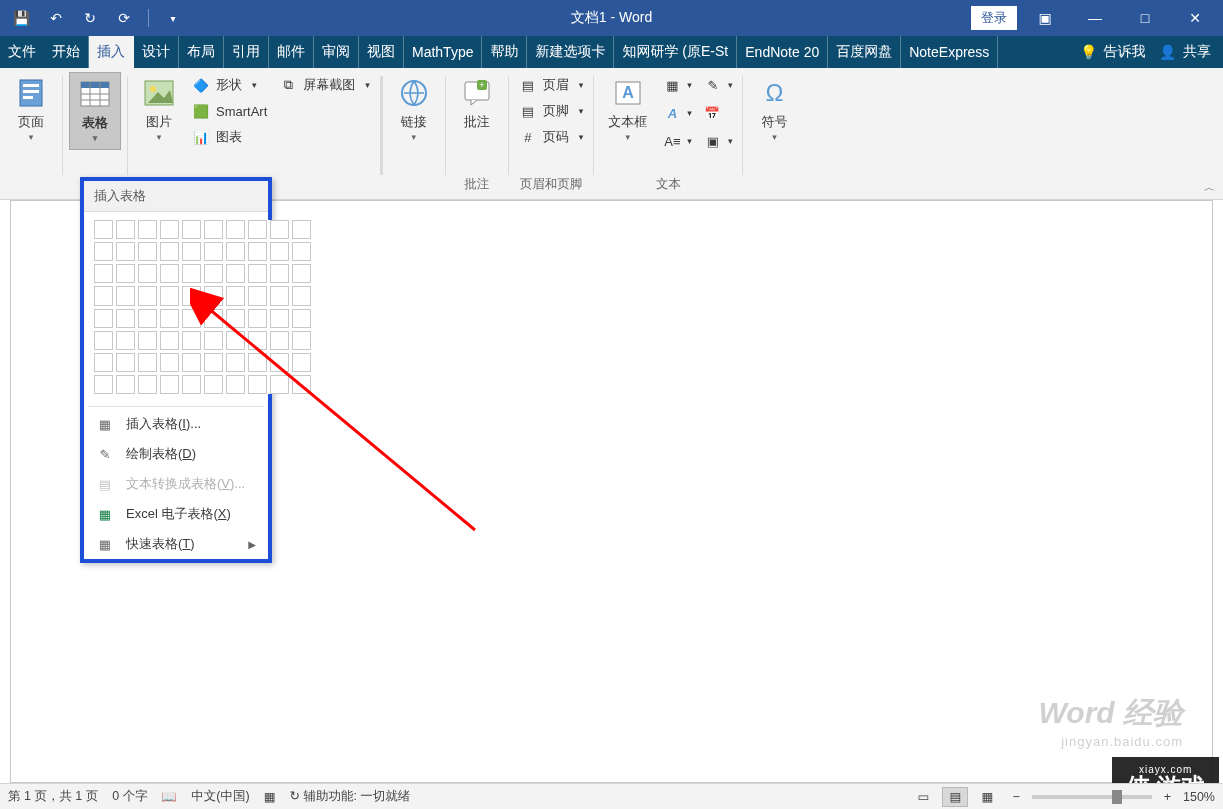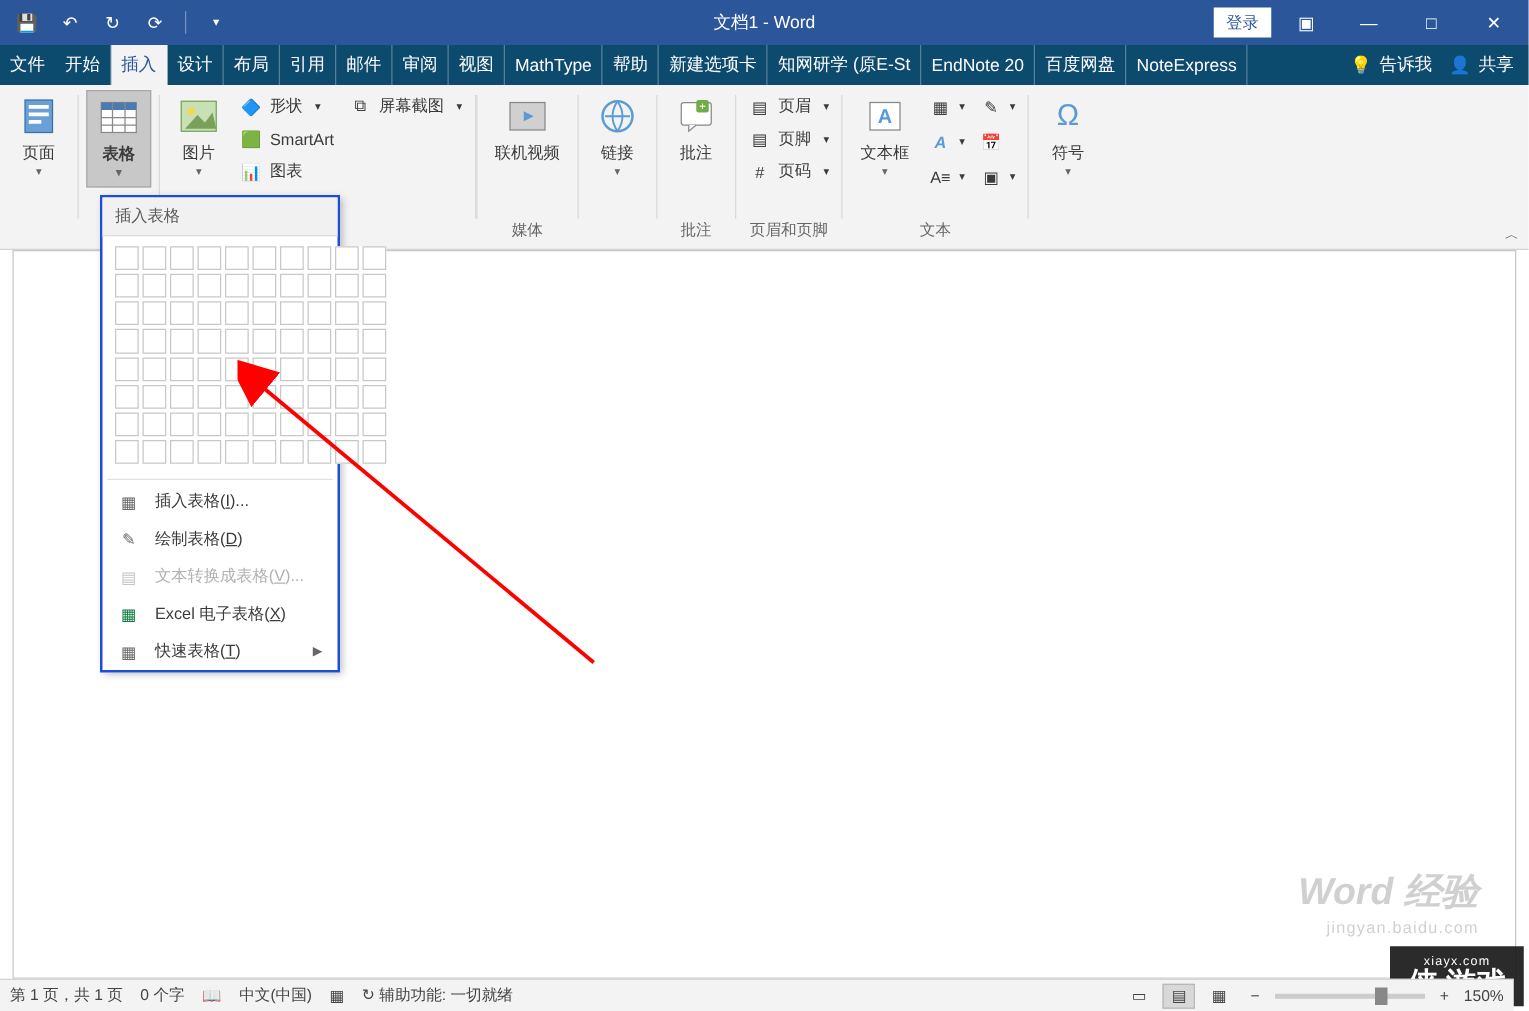--- a/index.html
+++ b/index.html
@@ -31,36 +31,36 @@
 .big-icon { width: 34px; height: 34px; display: flex; align-items: center; justify-content: center; }
 .big-label { font-size: 13px; color: #3b3b3b; text-align: right; line-height: 1.25; display: flex; flex-direction: column; align-items: center; }
 .dd-arrow::after { content: "▾"; font-size: 9px; color: #666; margin-top: 2px; }
 .small-row { display: flex; align-items: center; gap: 6px; padding: 2px 4px; cursor: pointer; color: #3b3b3b; white-space: nowrap; }
 .small-icon { width: 18px; height: 18px; display: flex; align-items: center; justify-content: center; }
 .col { display: flex; flex-direction: column; gap: 4px; }
 .collapse-ribbon { position: absolute; right: 8px; bottom: 4px; color: #666; cursor: pointer; font-size: 11px; }
 
 .canvas { position: absolute; top: 200px; left: 10px; right: 10px; bottom: 26px; background: #fff; border: 1px solid #c8c8c8; }
 
-.dropdown { position: absolute; top: 156px; left: 80px; width: 192px; background: #fff; border: 2px solid #1d4ed8; box-shadow: 2px 2px 6px rgba(0,0,0,0.25); z-index: 10; }
+.dropdown { position: absolute; top: 177px; left: 80px; width: 192px; background: #fff; border: 4px solid #1d4ed8; box-shadow: 2px 2px 6px rgba(0,0,0,0.25); z-index: 10; }
 .dd-header { background: #f1f1f1; border-bottom: 1px solid #dcdcdc; padding: 6px 10px; color: #5a5a5a; font-size: 13px; }
 .grid-pick { padding: 8px 10px 10px; }
 .grid-pick-inner { display: grid; grid-template-columns: repeat(10, 1fr); grid-template-rows: repeat(8, 1fr); gap: 3px; width: 217px; height: 174px; background: #fff; }
 .cell { border: 1px solid #c8c8c8; background: #fff; }
 .dd-sep { height: 1px; background: #e1e1e1; margin: 2px 4px; }
 .dd-item { display: flex; align-items: center; gap: 12px; padding: 6px 12px; cursor: pointer; color: #3b3b3b; }
 .dd-item.disabled { color: #b1b1b1; }
 .dd-item .ico { width: 18px; height: 18px; display: flex; align-items: center; justify-content: center; color: #6b6b6b; }
 .dd-item.disabled .ico { color: #c5c5c5; }
 .dd-item .arrow { margin-left: auto; font-size: 10px; color: #666; }
 .u { text-decoration: underline; }
 
 .arrow-annot { position: absolute; top: 280px; left: 190px; width: 300px; height: 260px; z-index: 20; pointer-events: none; }
 
-.statusbar { position: absolute; bottom: 0; left: 0; right: 12px; height: 26px; background: #f3f3f3; border-top: 1px solid #d4d4d4; display: flex; align-items: center; font-size: 12.5px; color: #444; padding: 0 8px; gap: 14px; }
+.statusbar { position: absolute; bottom: 0; left: 0; right: 0; height: 26px; background: #f3f3f3; border-top: 1px solid #d4d4d4; display: flex; align-items: center; font-size: 12.5px; color: #444; padding: 0 8px; gap: 14px; }
 .sb-right { margin-left: auto; display: flex; align-items: center; gap: 6px; }
 .view-btn { width: 26px; height: 20px; display: flex; align-items: center; justify-content: center; border: 1px solid transparent; cursor: pointer; }
 .view-btn.active { background: #d8d8d8; border-color: #b8b8b8; }
 .zoom-track { width: 120px; height: 4px; background: #ccc; position: relative; }
 .zoom-thumb { width: 10px; height: 14px; background: #888; position: absolute; top: -5px; left: 80px; }
 
 .watermark1 { position: absolute; right: 40px; bottom: 60px; color: rgba(150,150,150,0.45); font-size: 30px; font-weight: 700; font-style: italic; pointer-events: none; }
 .watermark1 small { display: block; font-size: 13px; font-weight: 400; font-style: normal; text-align: right; letter-spacing: 1px; }
 .watermark2 { position: absolute; right: 4px; bottom: 4px; background: rgba(20,20,20,0.9); color: #fff; padding: 8px 14px 6px; font-size: 24px; font-weight: 700; line-height: 1; text-align: center; }
 .watermark2 small { display: block; font-size: 10px; font-weight: 400; letter-spacing: 1px; }
@@ -196,36 +196,20 @@
             <span style="font-size:9px;margin-left:4px">▾</span>
           </div>
       </div>
     </div>
     <div class="group-label">&nbsp;</div>
   </div>
   <div class="vsep"></div>
 
   <div class="vsep"></div>
 
-  <div class="group">
-    <div class="group-body">
-      <div class="big-btn">
-        <div class="big-icon">
-            <svg width="30" height="24">
-              <rect x="1" y="1" width="28" height="22" fill="#d0d0d0" stroke="#888"></rect>
-              <polygon points="12,8 12,16 20,12" fill="#5a9bd5"></polygon>
-            </svg>
-          </div>
-        <div class="big-label">
-            <span>联机视频</span>
-          </div>
-      </div>
-    </div>
-    <div class="group-label">媒体</div>
-  </div>
   <div class="vsep"></div>
 
   <div class="group">
     <div class="group-body">
       <div class="big-btn">
         <div class="big-icon">
             <svg width="28" height="28">
               <circle cx="14" cy="14" r="12" fill="none" stroke="#5a9bd5" stroke-width="2"></circle>
               <path d="M4 14 H24 M14 2 Q6 14 14 26 M14 2 Q22 14 14 26" fill="none" stroke="#5a9bd5" stroke-width="1.5"></path>
             </svg>

